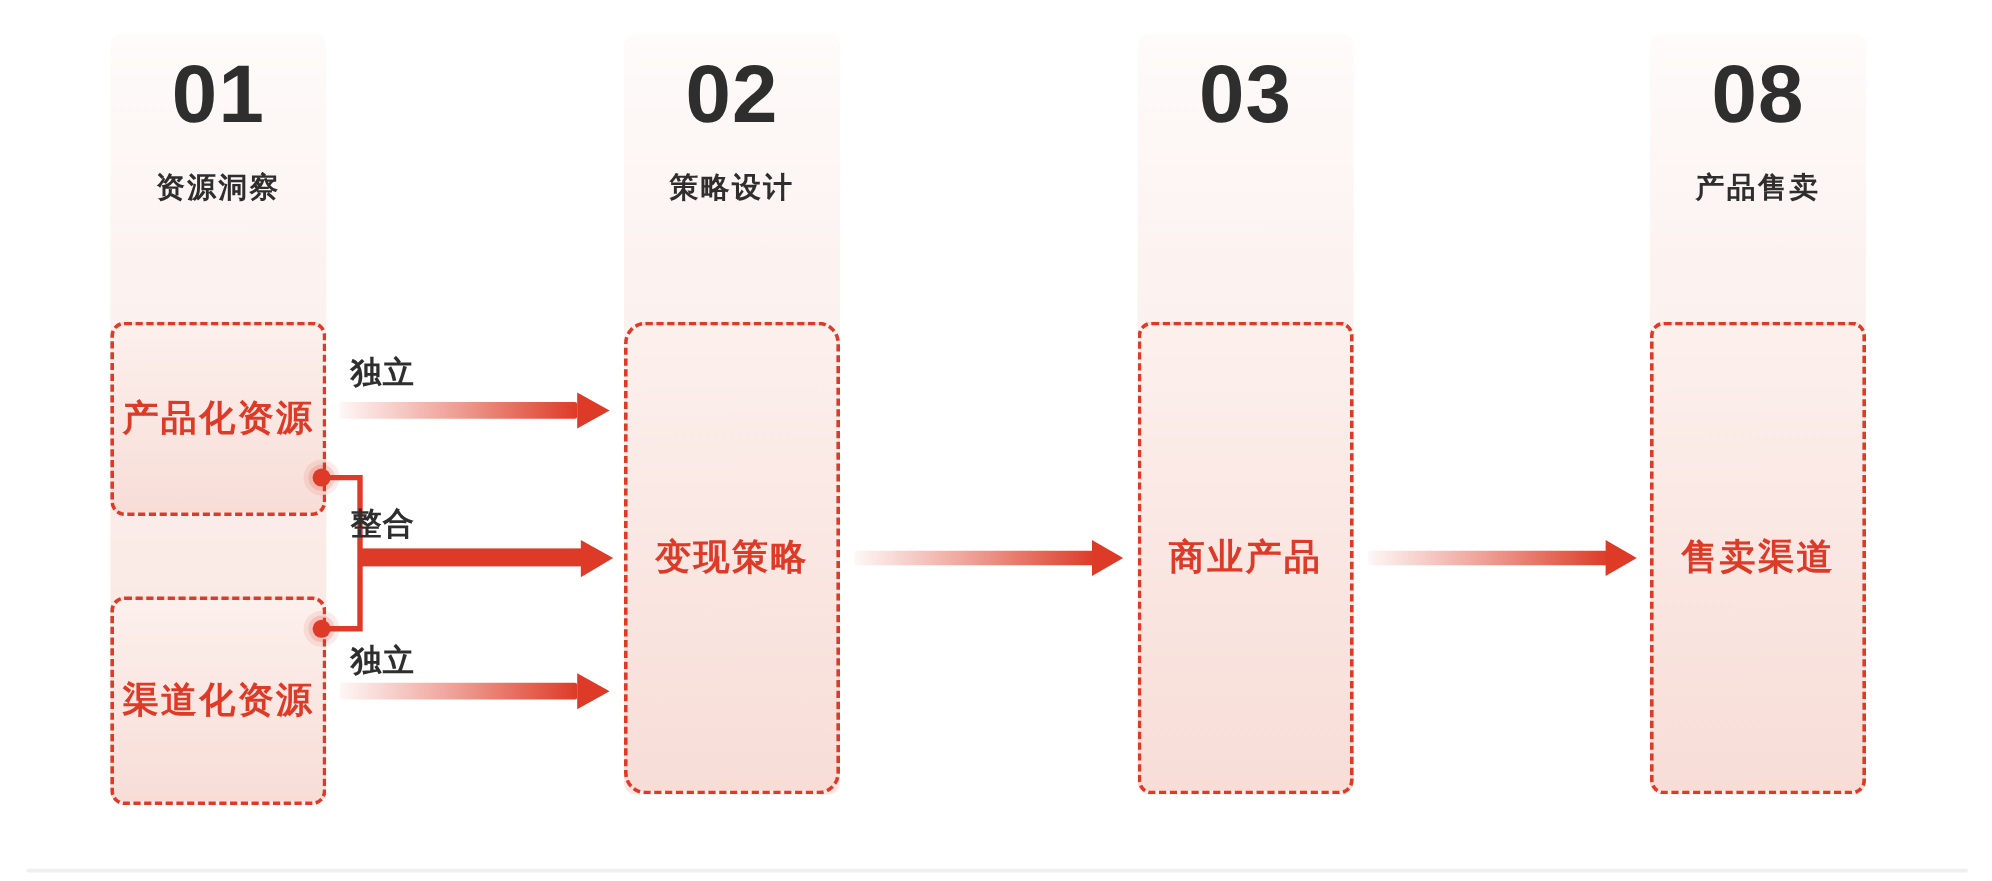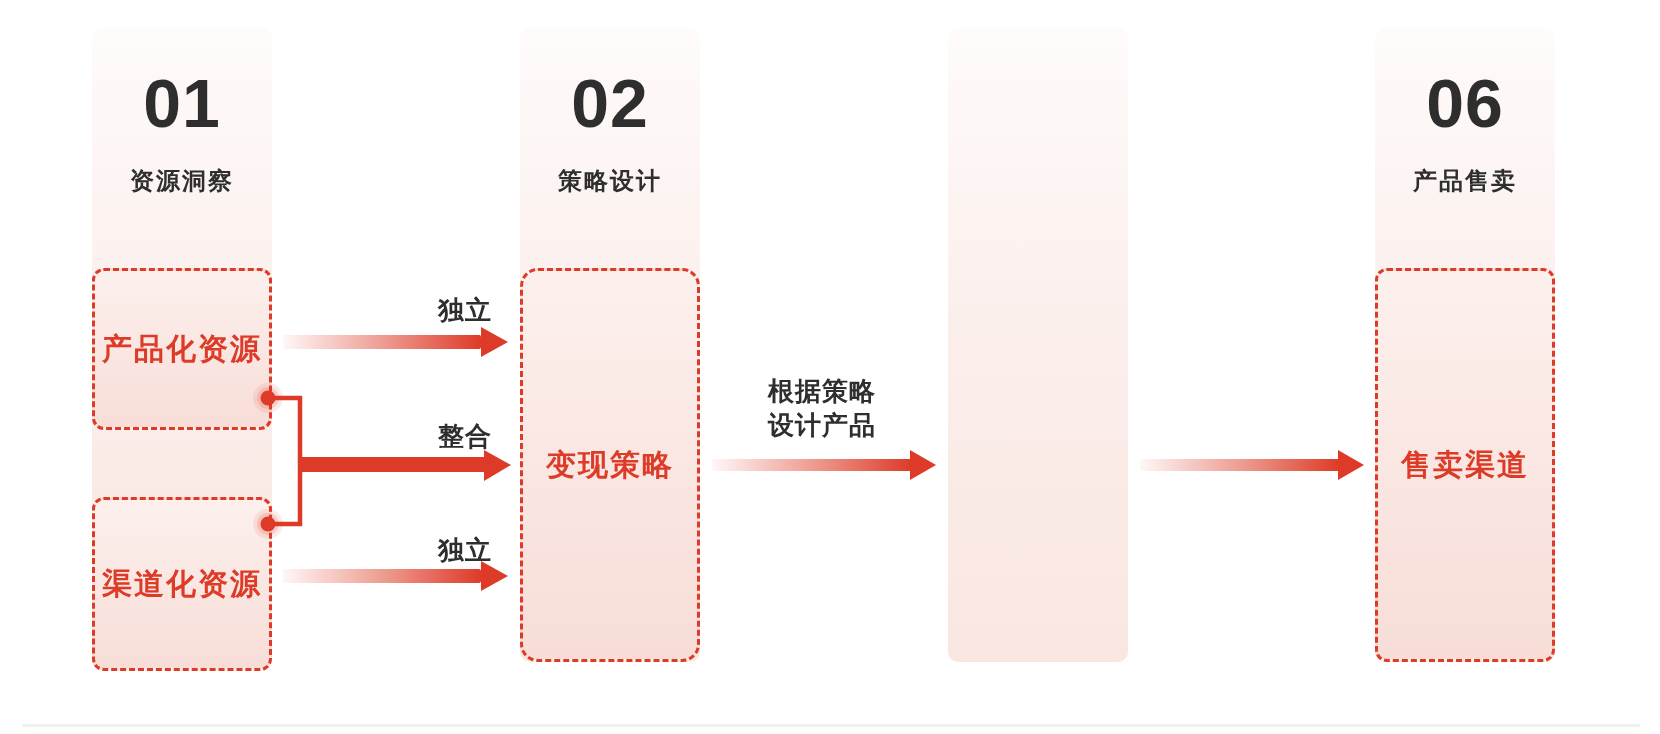--- a/index.html
+++ b/index.html
@@ -6,42 +6,42 @@
   .canvas{
     position:relative;width:1660px;height:734px;background:#ffffff;overflow:hidden;
     font-family:"Liberation Sans", sans-serif;
   }
   
   .col{
     position:absolute;top:28px;width:180px;height:634px;border-radius:10px;
     background:linear-gradient(180deg,#FEFBFA 0%,#FBEFEC 45%,#F9E6E1 100%);
   }
   .col-number{
-    margin-top:40px;text-align:center;font-size:68px;line-height:70px;
+    margin-top:16px;text-align:center;font-size:68px;line-height:70px;
     font-weight:800;color:#2E2E2E;letter-spacing:1px;
   }
   .col-title{
     margin-top:24px;text-align:center;font-size:24px;line-height:38px;
     font-weight:700;color:#2E2E2E;letter-spacing:2px;
   }
   
   .box{
     position:absolute;box-sizing:border-box;width:180px;
     border:3.5px dashed #DD3B27;border-radius:12px;
     background:linear-gradient(180deg,#FCF0ED 0%,#F8DDD7 100%);
     display:flex;flex-direction:row;align-items:center;justify-content:center;
     color:#DD3B27;font-weight:700;font-size:30px;line-height:46px;
     text-align:center;letter-spacing:2px;
   }
   .box-line{display:block;}
   
   .overlay{position:absolute;left:0;top:0;pointer-events:none;}
   
   .small-label{
-    position:absolute;width:200px;text-align:right;
+    position:absolute;width:200px;text-align:left;
     font-size:26px;line-height:34px;font-weight:700;color:#2E2E2E;letter-spacing:1px;
   }
   .trans-label{
     position:absolute;text-align:center;
     font-size:26px;line-height:34px;font-weight:700;color:#2E2E2E;letter-spacing:1px;
   }
   .bottom-line{
     position:absolute;left:22px;right:20px;top:724px;height:3px;
     background:#F1EFEE;border-radius:2px;
   }
@@ -53,37 +53,42 @@
 
   <div class="col" style="left:92px;">
     <div class="col-number">01</div>
     <div class="col-title">资源洞察</div>
   </div>
   <div class="col" style="left:520px;">
     <div class="col-number">02</div>
     <div class="col-title">策略设计</div>
   </div>
   <div class="col" style="left:948px;">
+    <div class="col-number">03</div>
   </div>
   <div class="col" style="left:1375px;">
-    <div class="col-number">06</div>
+    <div class="col-number">08</div>
     <div class="col-title">产品售卖</div>
   </div>
 
   <div class="box" style="left:92px;top:268px;height:162px;">
     <span class="box-line">产品化</span>
     <span class="box-line">资源</span>
   </div>
   <div class="box" style="left:92px;top:497px;height:174px;">
     <span class="box-line">渠道化</span>
     <span class="box-line">资源</span>
   </div>
   <div class="box" style="left:520px;top:268px;height:394px;border-radius:18px;">
     <span class="box-line">变现</span>
     <span class="box-line">策略</span>
+  </div>
+  <div class="box" style="left:948px;top:268px;height:394px;">
+    <span class="box-line">商业</span>
+    <span class="box-line">产品</span>
   </div>
   <div class="box" style="left:1375px;top:268px;height:394px;">
     <span class="box-line">售卖</span>
     <span class="box-line">渠道</span>
   </div>
 
   <svg class="overlay" width="1660" height="734" viewBox="0 0 1660 734">
     <defs>
       <linearGradient id="gradFade" x1="0" y1="0" x2="1" y2="0">
         <stop offset="0" stop-color="#DD3B27" stop-opacity="0.04"></stop>
@@ -123,19 +128,15 @@
     <g>
       <rect x="1140" y="459" width="200" height="12" rx="2" fill="url(#gradFade)"></rect>
       <polygon points="1338,450 1338,480 1364,465" fill="#DD3B27"></polygon>
     </g>
   </svg>
 
   <div class="small-label" style="left:292px;top:293px;">独立</div>
   <div class="small-label" style="left:292px;top:419px;">整合</div>
   <div class="small-label" style="left:292px;top:533px;">独立</div>
 
-  <div class="trans-label" style="left:722px;top:374px;width:200px;">
-    <span style="display:block;">根据策略</span>
-    <span style="display:block;">设计产品</span>
-  </div>
 
   <div class="bottom-line"></div>
 </div>
 
 </body></html>

